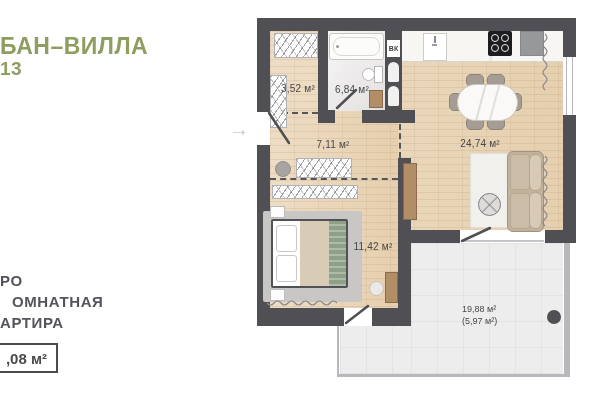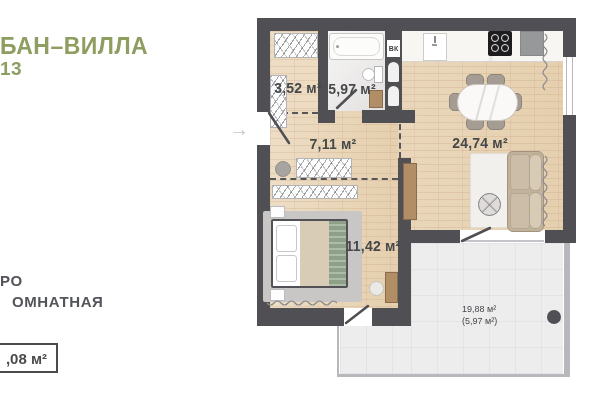--- a/index.html
+++ b/index.html
@@ -32,22 +32,22 @@
   .rail{position:absolute;background:#b7b8bc;}
   .dashedH{position:absolute;border-top:2px dashed #55565a;height:0;}
   .dashedV{position:absolute;border-left:2px dashed #55565a;width:0;}
   .hatch{position:absolute;background:#fdfdfd;border:1px solid #b3b3b6;box-sizing:border-box;
     background-image:
       repeating-linear-gradient(125deg, rgba(90,90,95,.55) 0 1px, rgba(0,0,0,0) 1px 6px),
       repeating-linear-gradient(55deg, rgba(90,90,95,.35) 0 1px, rgba(0,0,0,0) 1px 9px);}
   .wooditem{position:absolute;background:#b28e66;border:1px solid #8a6b4b;box-sizing:border-box;}
   .white-furn{position:absolute;background:#fdfdfd;border:1px solid #bdbdbf;box-sizing:border-box;}
 
-  .room-label{position:absolute;transform:translate(-50%,-50%);color:#47484a;font-size:14px;
-    font-weight:700;white-space:nowrap;letter-spacing:.2px;}
+  .room-label{position:absolute;transform:translate(-50%,-50%);color:#47484a;font-size:10px;
+    font-weight:400;white-space:nowrap;letter-spacing:.2px;}
   .terr-label{position:absolute;left:462px;top:303px;color:#47484a;font-size:9px;font-weight:500;line-height:12px;}
 
   
   .counter{position:absolute;left:402px;top:31px;width:161px;height:31px;background:#f7f6f3;
     border-bottom:1px solid #d9d6d1;box-sizing:border-box;
     background-image:linear-gradient(100deg, rgba(0,0,0,0) 55%, rgba(170,170,170,.25) 56%, rgba(0,0,0,0) 58%);}
   .sink{position:absolute;left:423px;top:33px;width:24px;height:28px;background:#fff;
     border:1px solid #cfccc8;box-sizing:border-box;}
   .sink .tap{position:absolute;left:10px;top:2px;width:2px;height:7px;background:#8a8a8c;}
   .sink .knob{position:absolute;left:8px;top:10px;width:5px;height:2px;background:#9a9a9c;}
@@ -95,20 +95,21 @@
 </style>
 </head>
 <body>
 
 <div class="canvas">
 
   <div class="title-line t1">БАН–ВИЛЛА</div>
   <div class="title-line t2">13</div>
   <div class="type-line" style="top:272px;">РО</div>
   <div class="type-line" style="top:293px;margin-left:12px;">ОМНАТНАЯ</div>
+  <div class="type-line" style="top:314px;">АРТИРА</div>
   <div class="area-box">
     <span>,08 м²</span>
   </div>
   <div class="entry-arrow">→</div>
 
   <div class="wood" style="left:270px;top:31px;width:293px;height:199px;"></div>
   <div class="wood" style="left:270px;top:110px;width:128px;height:198px;"></div>
   <div class="tile" style="left:328px;top:31px;width:57px;height:80px;"></div>
   <div class="terr" style="left:411px;top:243px;width:152px;height:131px;"></div>
   <div class="terr" style="left:340px;top:326px;width:71px;height:48px;"></div>
@@ -207,21 +208,21 @@
     <line x1="269" y1="113" x2="289" y2="143" stroke="#4f4f54" stroke-width="2.5" stroke-linecap="round"></line>
     <line x1="337" y1="108" x2="356" y2="90" stroke="#4f4f54" stroke-width="2.5" stroke-linecap="round"></line>
     <line x1="346" y1="323" x2="368" y2="306" stroke="#4f4f54" stroke-width="2.5" stroke-linecap="round"></line>
     <line x1="462" y1="241" x2="490" y2="228" stroke="#4f4f54" stroke-width="2.5" stroke-linecap="round"></line>
     <path d="M545,34 q4,3.5 0,7 q-4,3.5 0,7 q4,3.5 0,7 q-4,3.5 0,7 q4,3.5 0,7 q-4,3.5 0,7 q4,3.5 0,7 q-4,3.5 0,7" fill="none" stroke="#8a8a8e" stroke-width="1.2"></path>
     <path d="M545,156 q4,3.5 0,7 q-4,3.5 0,7 q4,3.5 0,7 q-4,3.5 0,7 q4,3.5 0,7 q-4,3.5 0,7 q4,3.5 0,7 q-4,3.5 0,7 q4,3.5 0,7 q-4,3.5 0,7" fill="none" stroke="#8a8a8e" stroke-width="1.2"></path>
     <path d="M267,303 q3.5,4 7,0 q3.5,-4 7,0 q3.5,4 7,0 q3.5,-4 7,0 q3.5,4 7,0 q3.5,-4 7,0 q3.5,4 7,0 q3.5,-4 7,0 q3.5,4 7,0 q3.5,-4 7,0" fill="none" stroke="#8a8a8e" stroke-width="1.2"></path>
   </svg>
 
   <div class="room-label" style="left:298px;top:88px;">3,52 м²</div>
-  <div class="room-label" style="left:352px;top:89px;">5,97 м²</div>
+  <div class="room-label" style="left:352px;top:89px;">6,84 м²</div>
   <div class="room-label" style="left:333px;top:144px;">7,11 м²</div>
   <div class="room-label" style="left:480px;top:143px;">24,74 м²</div>
   <div class="room-label" style="left:373px;top:246px;">11,42 м²</div>
   <div class="terr-label">
     <div>19,88 м²</div>
     <div>(5,97 м²)</div>
   </div>
 
 </div>
 

